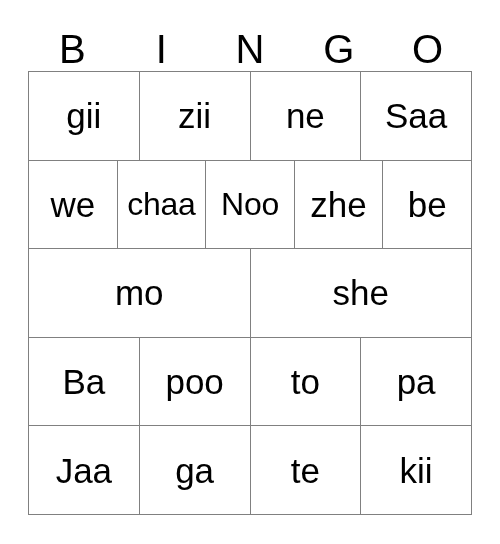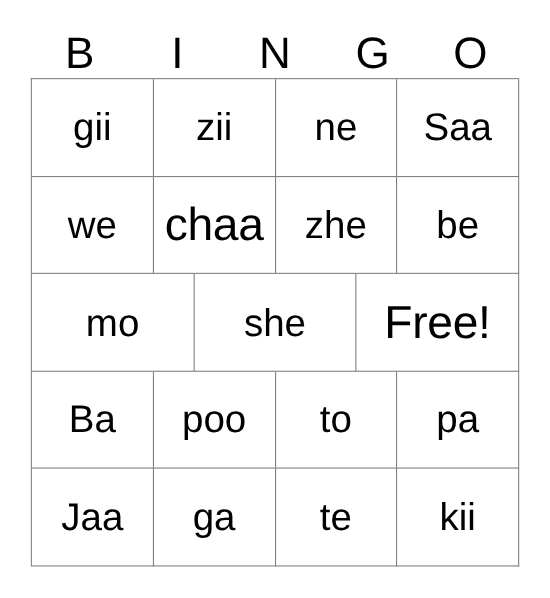--- a/index.html
+++ b/index.html
@@ -51,21 +51,20 @@
     position: absolute;
     left: 28px;
     top: 71px;
     width: 444px;
     height: 444px;
     box-sizing: border-box;
     border-top: 1px solid #808080;
     border-left: 1px solid #808080;
     display: flex;
     flex-direction: column;
-    justify-content: center;
   }
   .grid-row {
     flex: 1 1 0;
     display: flex;
     min-height: 0;
   }
   .grid-cell {
     flex: 1 1 0;
     min-width: 0;
     box-sizing: border-box;
@@ -79,21 +78,21 @@
   .cell-text {
     font-size: 35px;
     line-height: 1;
     white-space: nowrap;
     display: block;
     transform-origin: center center;
     padding: 0 1px;
   }
   
   .grid-cell[data-fit="tight"] .cell-text {
-    font-size: 42px;
+    font-size: 32px;
     letter-spacing: -0.3px;
   }
 </style>
 </head>
 <body>
 
 <div id="bingo-card">
 
   <div id="header-row">
     <div class="header-cell">B</div>
@@ -120,37 +119,37 @@
         </div>
     </div>
 
     <div class="grid-row">
       <div class="grid-cell">
           <span class="cell-text">we</span>
         </div>
       <div class="grid-cell" data-fit="tight">
           <span class="cell-text">chaa</span>
         </div>
+      <div class="grid-cell" data-fit="tight">
+          <span class="cell-text">Noo</span>
+        </div>
       <div class="grid-cell">
           <span class="cell-text">zhe</span>
         </div>
       <div class="grid-cell">
           <span class="cell-text">be</span>
         </div>
     </div>
 
     <div class="grid-row">
       <div class="grid-cell">
           <span class="cell-text">mo</span>
         </div>
       <div class="grid-cell">
           <span class="cell-text">she</span>
-        </div>
-      <div class="grid-cell" data-fit="tight">
-          <span class="cell-text">Free!</span>
         </div>
     </div>
 
     <div class="grid-row">
       <div class="grid-cell">
           <span class="cell-text">Ba</span>
         </div>
       <div class="grid-cell">
           <span class="cell-text">poo</span>
         </div>

